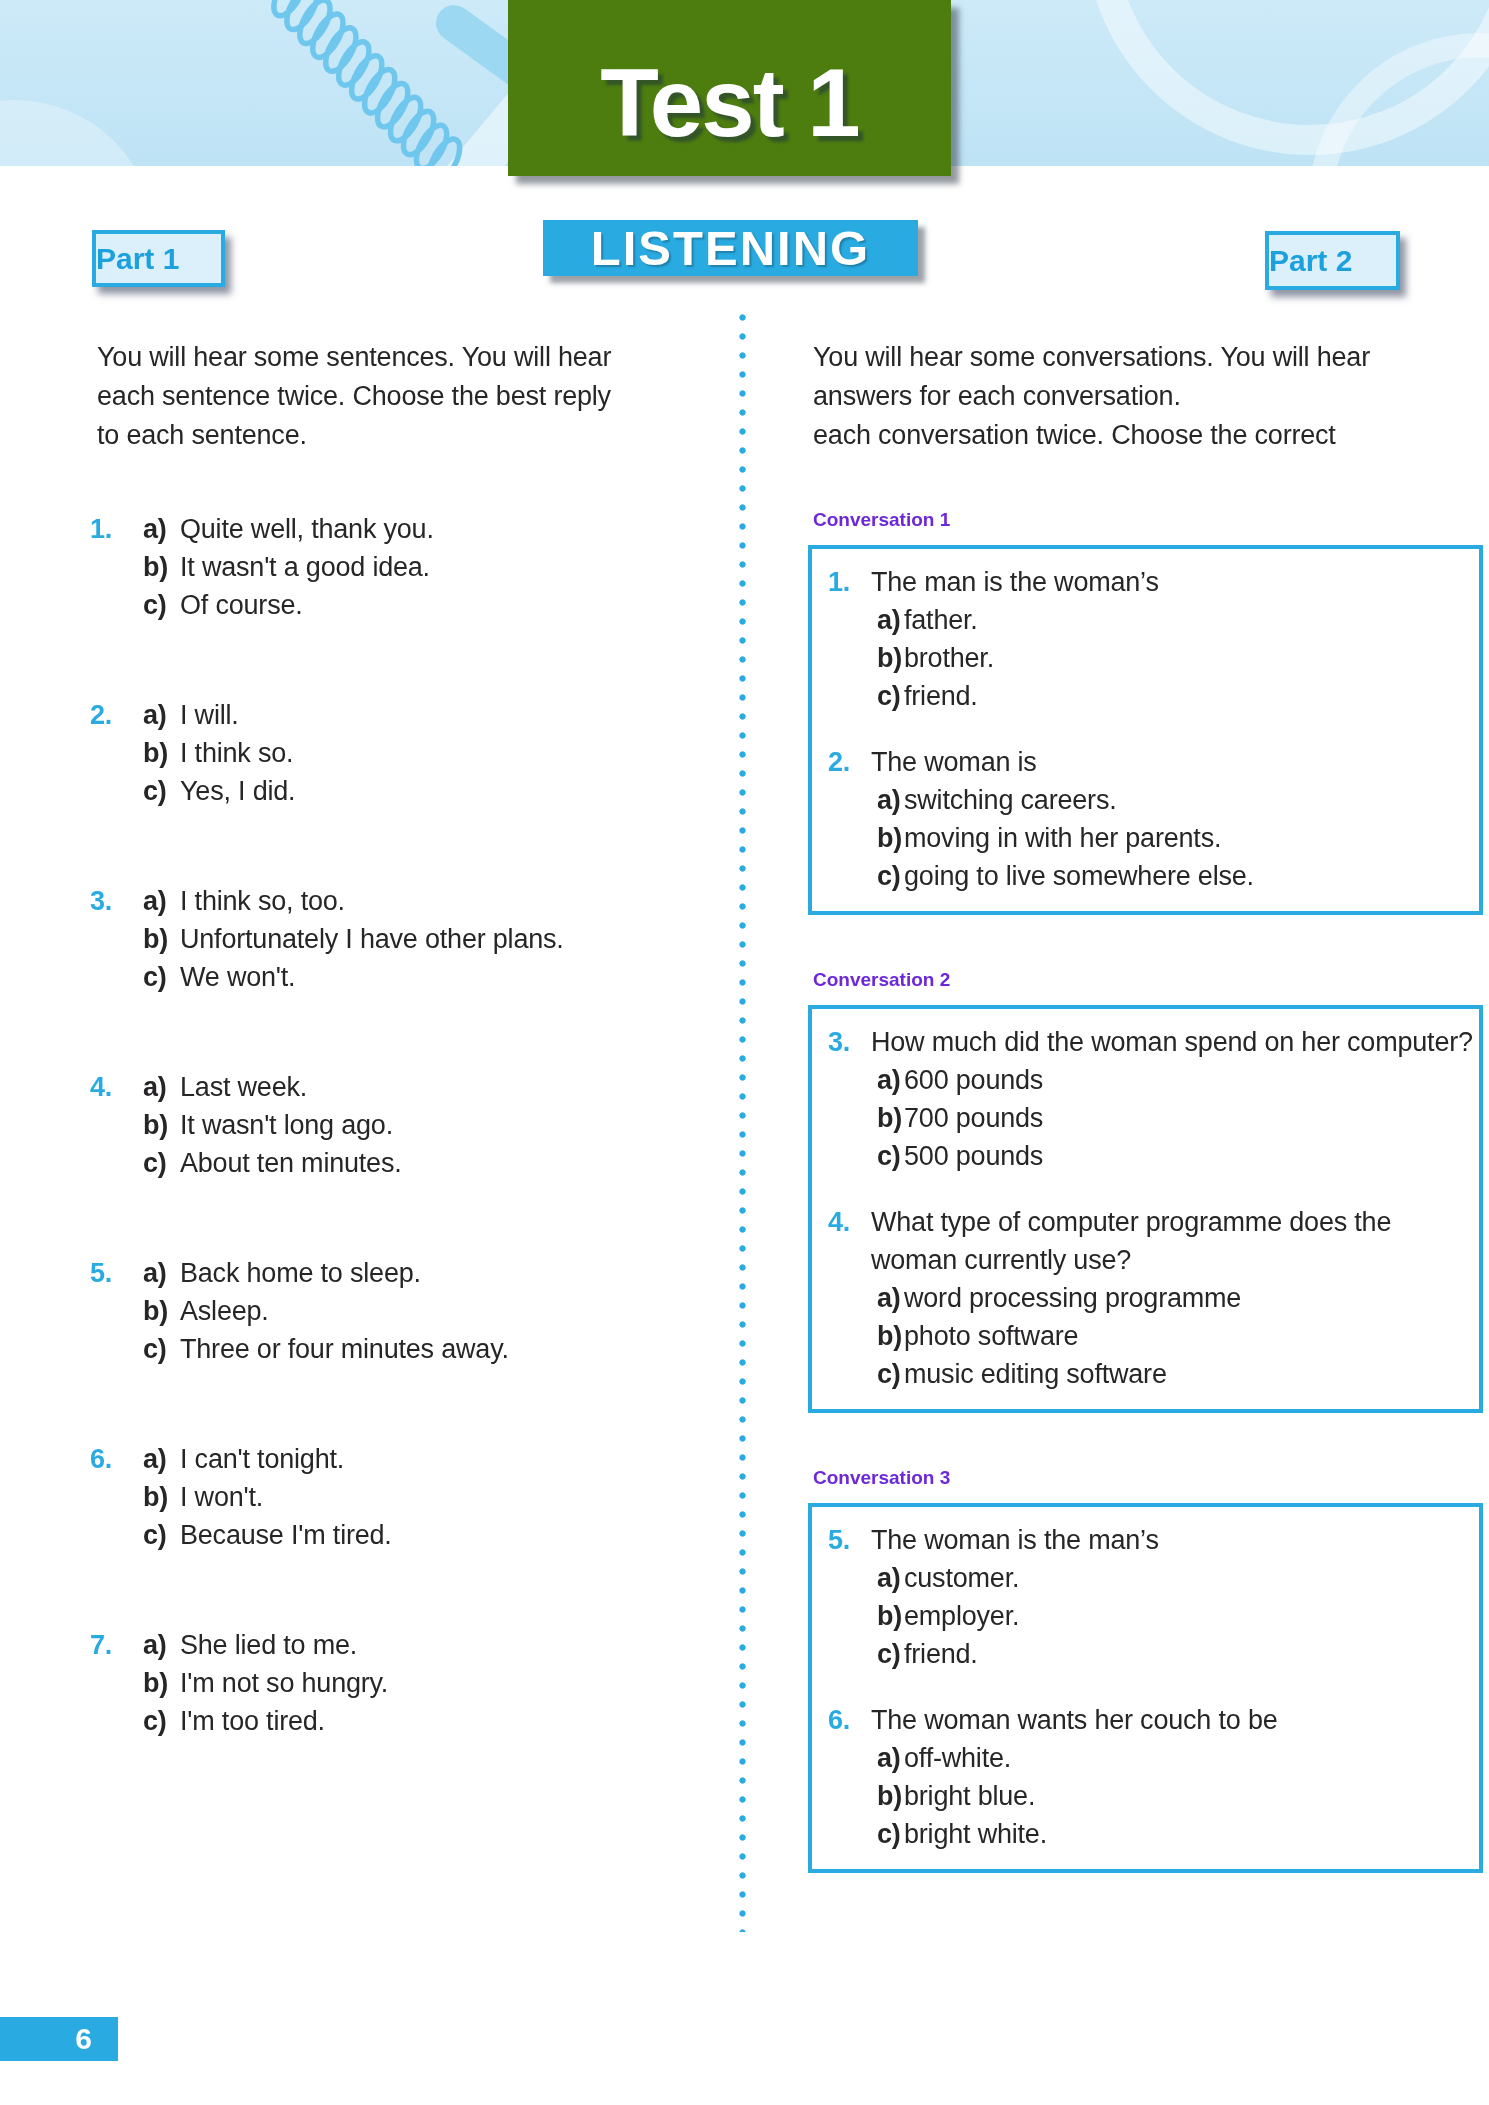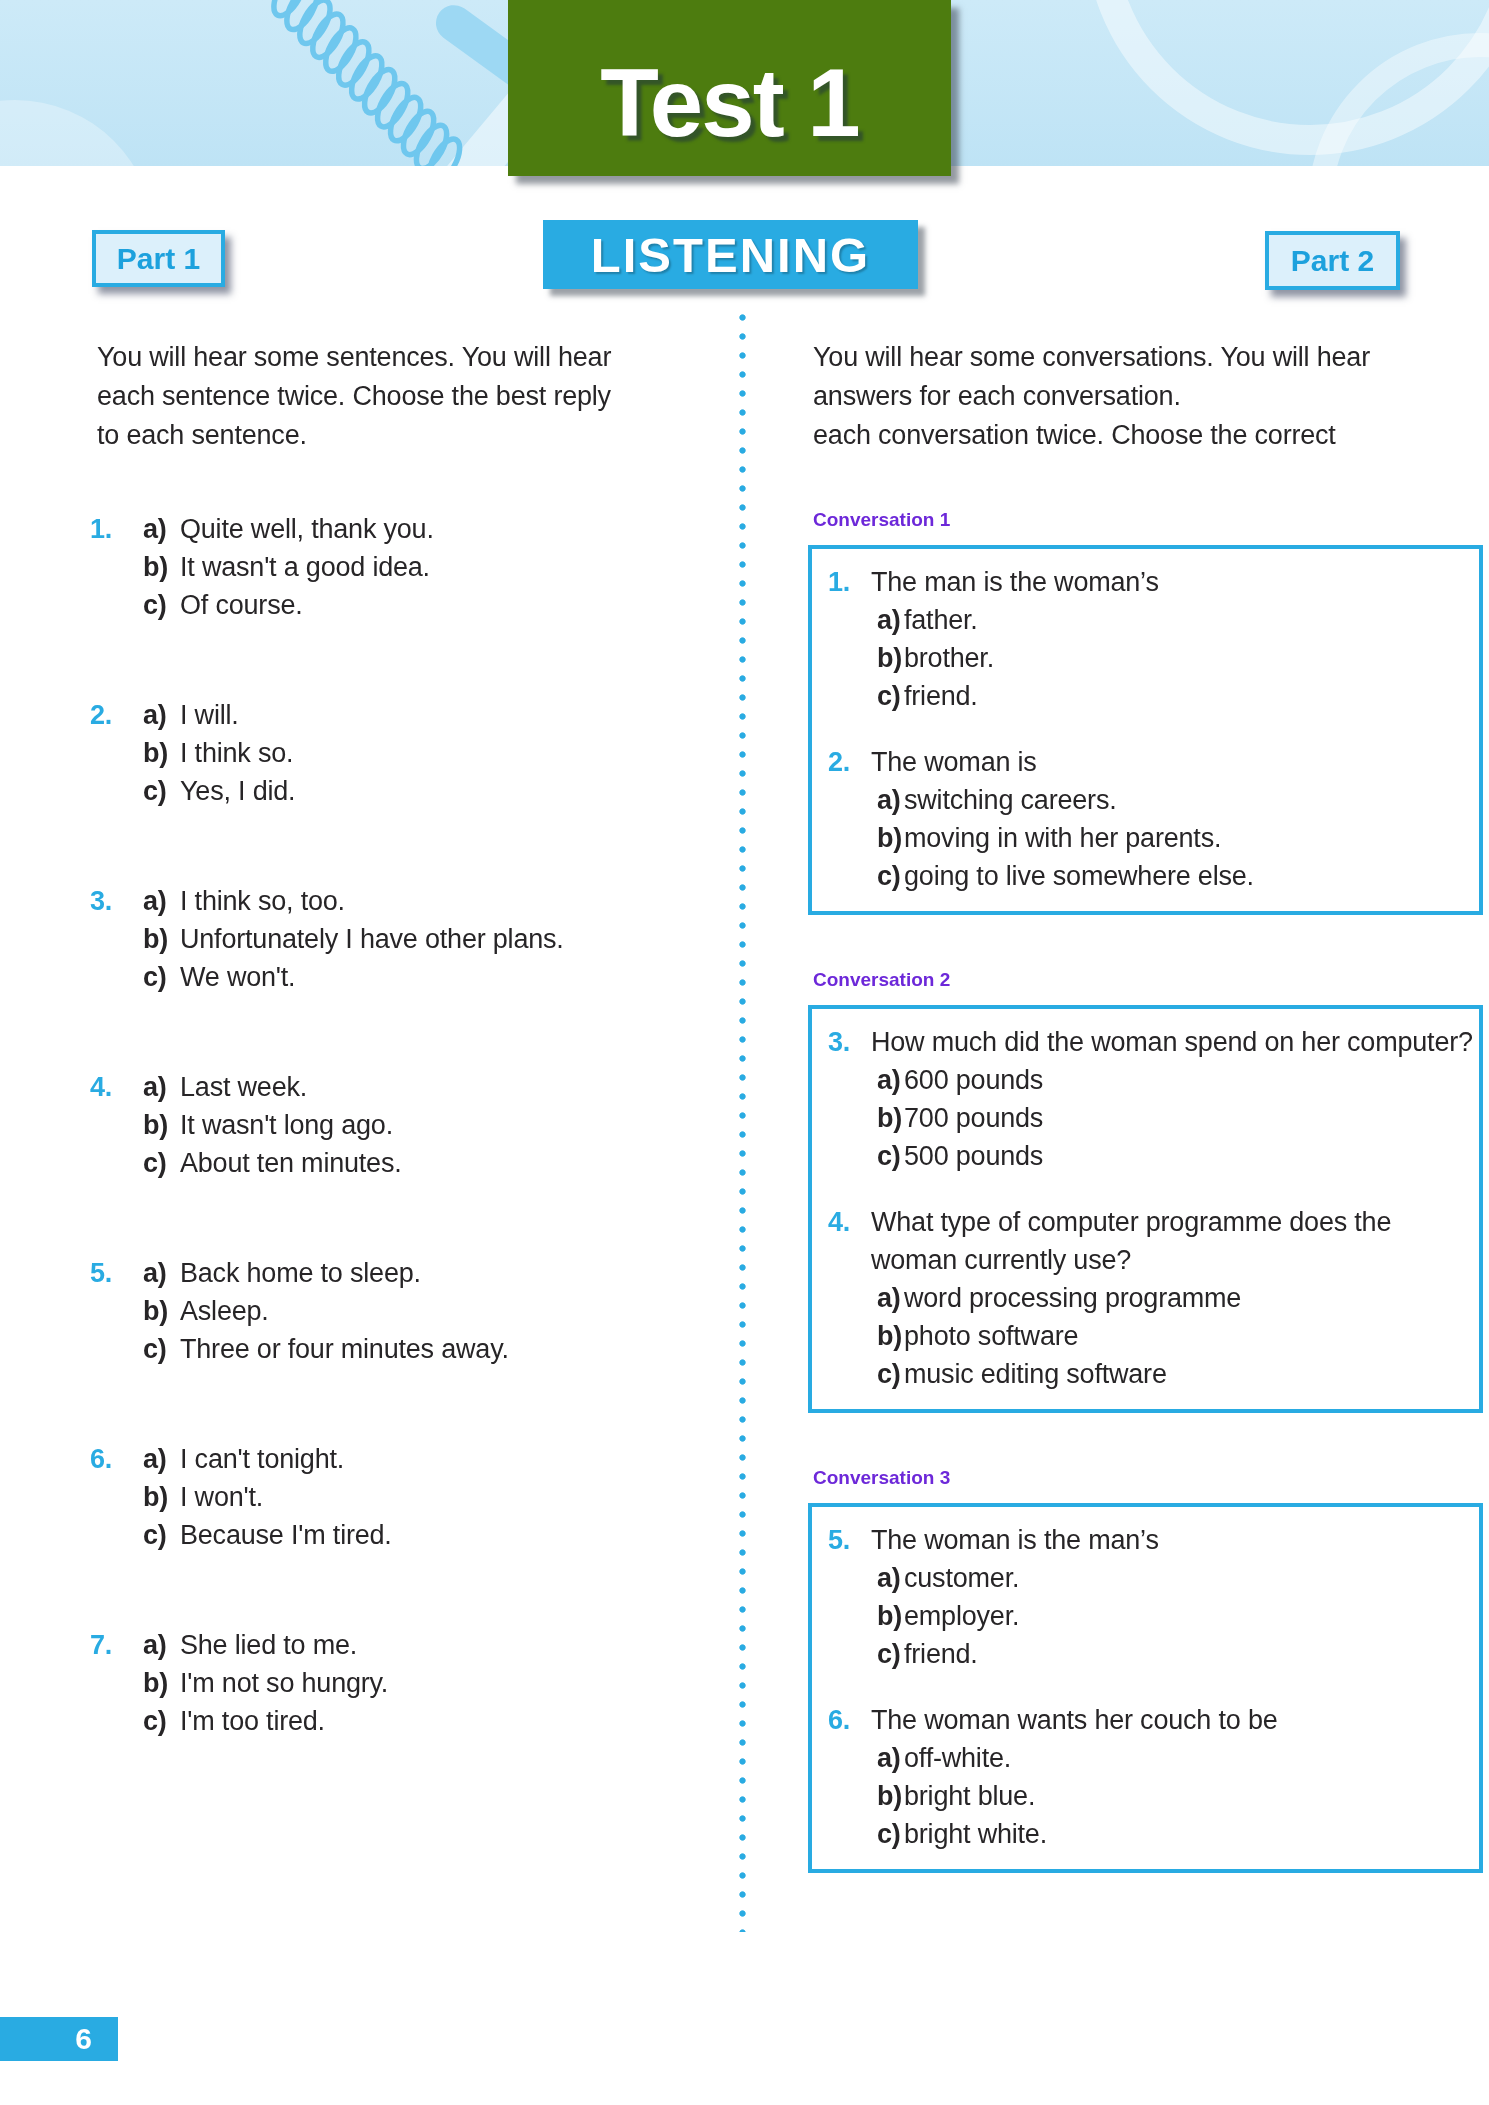--- a/index.html
+++ b/index.html
@@ -12,30 +12,30 @@
   .band svg{display:block;}
 
   
   .test-box{position:absolute;left:508px;top:0;width:443px;height:176px;background:#4d7c0f;
             box-shadow:8px 8px 6px rgba(60,70,82,.55);
             display:flex;align-items:center;justify-content:center;box-sizing:border-box;padding-top:30px;}
   .test-title{font-size:96px;font-weight:bold;color:#ffffff;letter-spacing:-2px;line-height:1;
               text-shadow:5px 5px 3px rgba(25,45,65,.5);}
 
   
-  .listening-box{position:absolute;left:543px;top:220px;width:375px;height:69px;background:#29abe2;
+  .listening-box{position:absolute;left:543px;top:220px;width:375px;height:56px;background:#29abe2;
                  box-shadow:7px 7px 5px rgba(60,70,82,.5);
                  display:flex;align-items:center;justify-content:center;}
   .listening-title{font-size:49px;font-weight:bold;color:#ffffff;letter-spacing:2px;
                    text-shadow:2px 2px 2px rgba(0,0,0,.25);}
 
   
   .part-badge{position:absolute;background:#dcf0fb;border:4px solid #29abe2;
               box-shadow:6px 7px 7px rgba(35,45,75,.5);
-              display:flex;align-items:center;justify-content:center;
+              display:flex;align-items:center;
               color:#1da1dd;font-weight:bold;font-size:30px;}
   .part-1{left:92px;top:230px;width:125px;height:49px;}
   .part-2{left:1265px;top:231px;width:127px;height:51px;}
 
   
   .divider{position:absolute;left:739px;top:308px;width:7px;height:1624px;
            background-image:radial-gradient(circle,#29abe2 2.7px,rgba(41,171,226,0) 3.6px);
            background-size:7px 19px;background-repeat:repeat-y;background-position:center top;}
 
   

